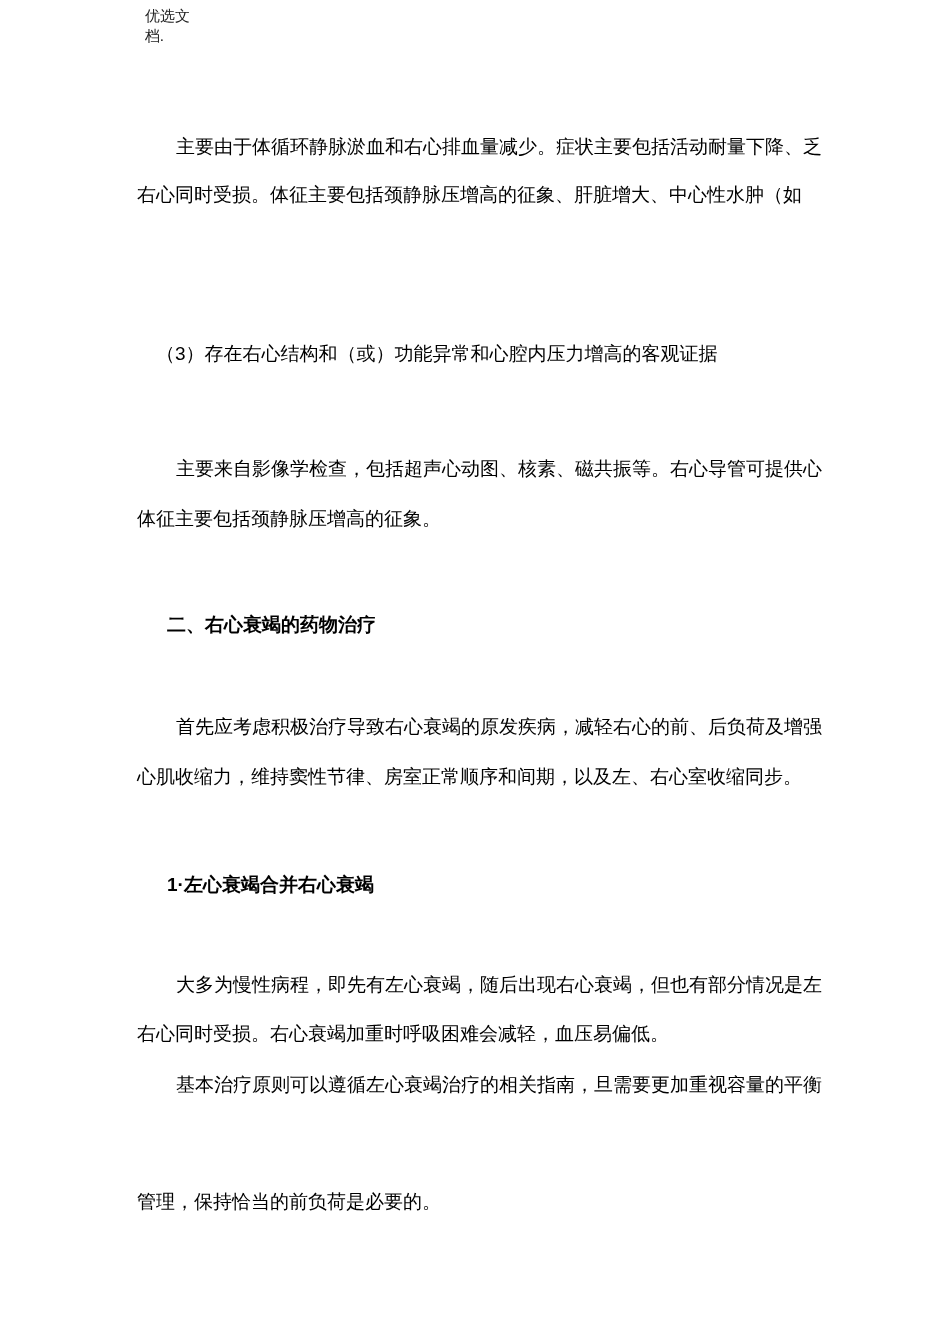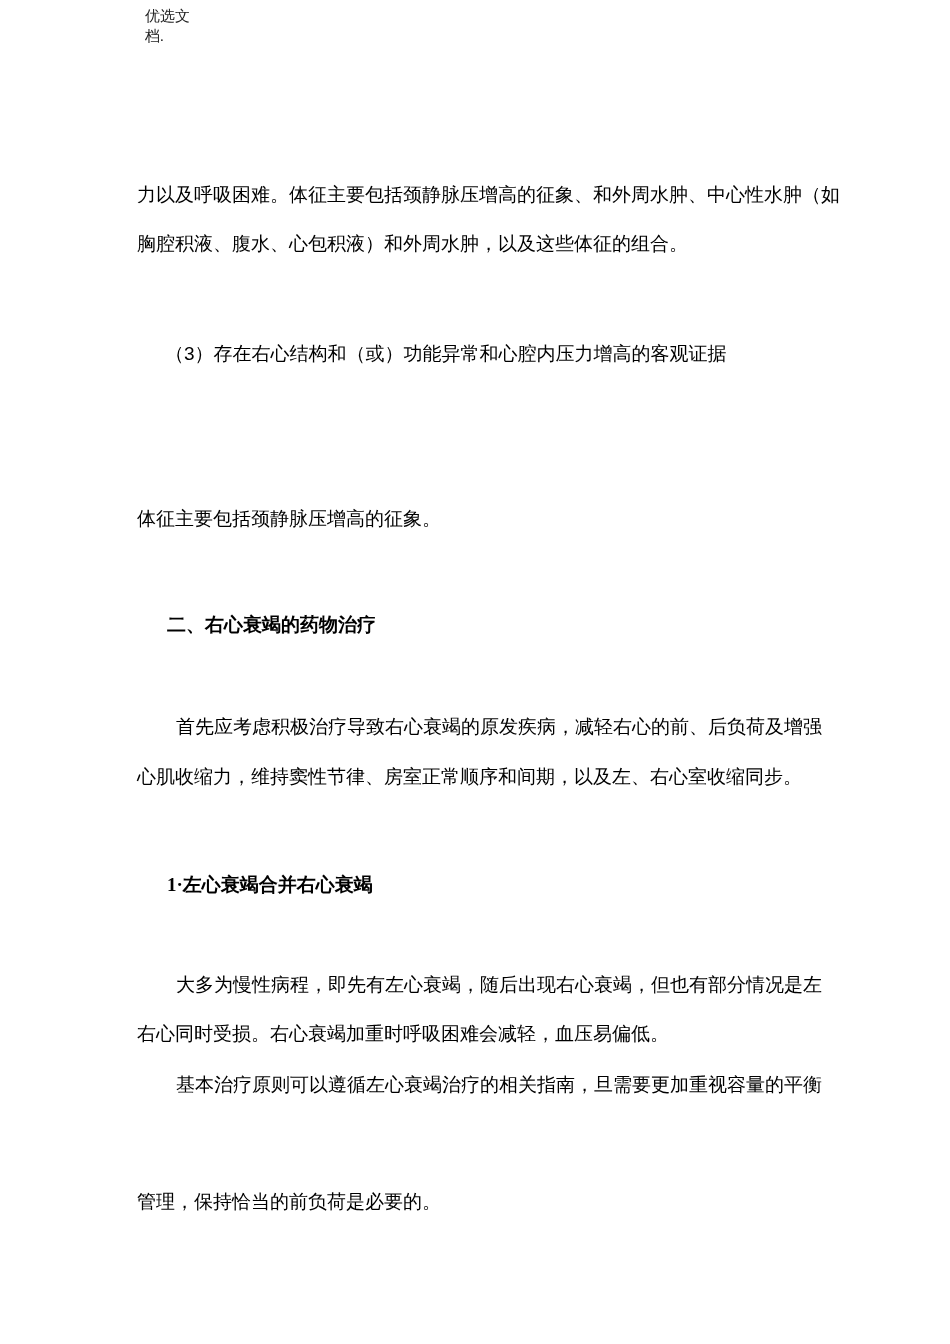--- a/index.html
+++ b/index.html
@@ -34,35 +34,35 @@
     color: #000000;
     white-space: nowrap;
     letter-spacing: 0px;
   }
   .indent {
     left: 176px;
   }
   .heading {
     left: 167px;
     font-weight: bold;
-    font-family: Liberation Serif, serif;
   }
 </style>
 </head>
 <body>
 
 <div class="page">
 
   <div class="watermark">优选文档.</div>
 
-  <div class="line" style="top:183px">力以及呼吸困难。体征主要包括颈静脉压增高的征象、和外周水肿、中心性水肿（如</div>
-  <div class="line" style="top:232px">胸腔积液、腹水、心包积液）和外周水肿，以及这些体征的组合。</div>
+  <div class="line indent" style="top:135px">主要由于体循环静脉淤血和右心排血量减少。症状主要包括活动耐量下降、乏</div>
+  <div class="line" style="top:183px">右心同时受损。体征主要包括颈静脉压增高的征象、肝脏增大、中心性水肿（如</div>
 
-  <div class="line indent" style="top:342px; left:165px">（3）存在右心结构和（或）功能异常和心腔内压力增高的客观证据</div>
+  <div class="line indent" style="top:342px; left:156px">（3）存在右心结构和（或）功能异常和心腔内压力增高的客观证据</div>
 
+  <div class="line indent" style="top:457px">主要来自影像学检查，包括超声心动图、核素、磁共振等。右心导管可提供心</div>
   <div class="line" style="top:507px">体征主要包括颈静脉压增高的征象。</div>
 
   <div class="line heading" style="top:613px">二、右心衰竭的药物治疗</div>
 
   <div class="line" style="top:765px">心肌收缩力，维持窦性节律、房室正常顺序和间期，以及左、右心室收缩同步。</div>
   <div class="line indent" style="top:715px">首先应考虑积极治疗导致右心衰竭的原发疾病，减轻右心的前、后负荷及增强</div>
 
   <div class="line heading" style="top:873px">1·左心衰竭合并右心衰竭</div>
 
   <div class="line indent" style="top:973px">大多为慢性病程，即先有左心衰竭，随后出现右心衰竭，但也有部分情况是左</div>

